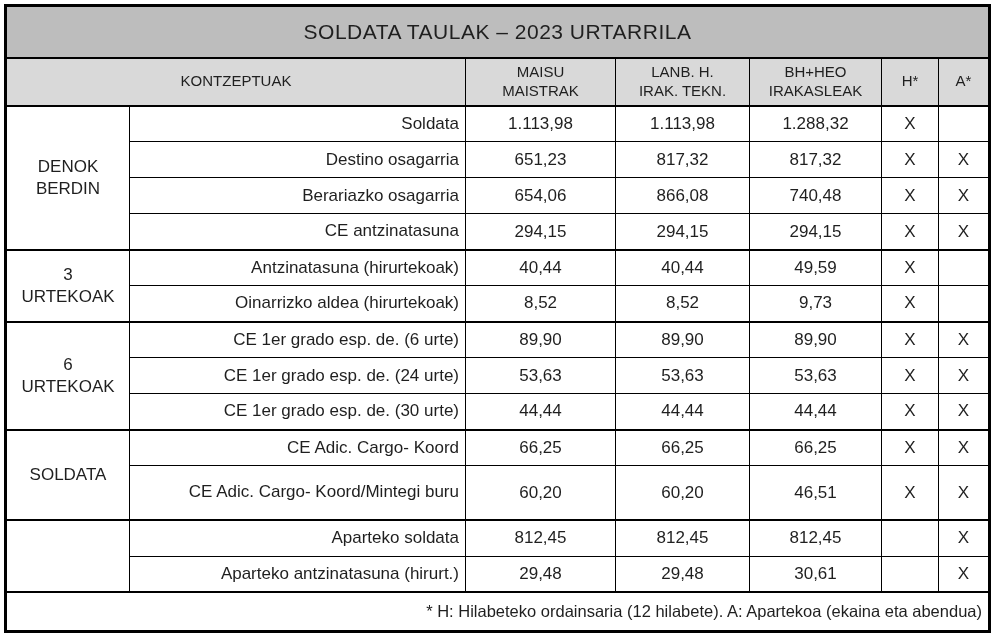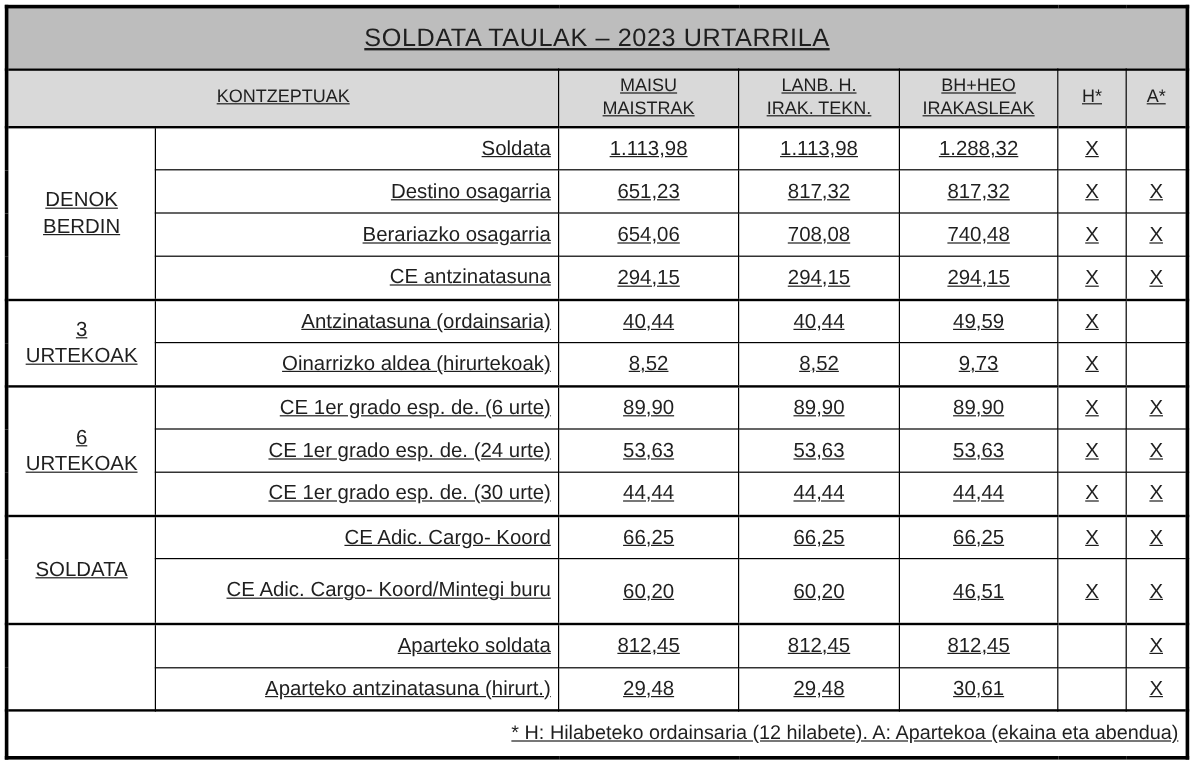--- a/index.html
+++ b/index.html
@@ -15,21 +15,20 @@
     box-sizing: border-box;
     padding: 4px;
     background: #ffffff;
   }
   table.salary {
     width: 100%;
     height: 100%;
     border-collapse: collapse;
     table-layout: fixed;
     border: 3px solid #000000;
-    text-decoration: underline;
   }
   table.salary td, table.salary th {
     border: 1px solid #000000;
     box-sizing: border-box;
     overflow: hidden;
     padding: 2px 6px;
     font-weight: normal;
   }
   tr.title-row td {
     background: #bdbdbd;
@@ -121,38 +120,38 @@
       <td class="lcell">Destino osagarria</td>
       <td class="vcell">651,23</td>
       <td class="vcell">817,32</td>
       <td class="vcell">817,32</td>
       <td class="xcell">X</td>
       <td class="xcell">X</td>
     </tr>
     <tr class="data-row">
       <td class="lcell">Berariazko osagarria</td>
       <td class="vcell">654,06</td>
-      <td class="vcell">708,08</td>
+      <td class="vcell">866,08</td>
       <td class="vcell">740,48</td>
       <td class="xcell">X</td>
       <td class="xcell">X</td>
     </tr>
     <tr class="data-row">
       <td class="lcell">CE antzinatasuna</td>
       <td class="vcell">294,15</td>
       <td class="vcell">294,15</td>
       <td class="vcell">294,15</td>
       <td class="xcell">X</td>
       <td class="xcell">X</td>
     </tr>
 
     <tr class="data-row sec">
       <td class="gcell" rowspan="2">3
 URTEKOAK</td>
-      <td class="lcell">Antzinatasuna (ordainsaria)</td>
+      <td class="lcell">Antzinatasuna (hirurtekoak)</td>
       <td class="vcell">40,44</td>
       <td class="vcell">40,44</td>
       <td class="vcell">49,59</td>
       <td class="xcell">X</td>
       <td class="xcell"></td>
     </tr>
     <tr class="data-row">
       <td class="lcell">Oinarrizko aldea (hirurtekoak)</td>
       <td class="vcell">8,52</td>
       <td class="vcell">8,52</td>

